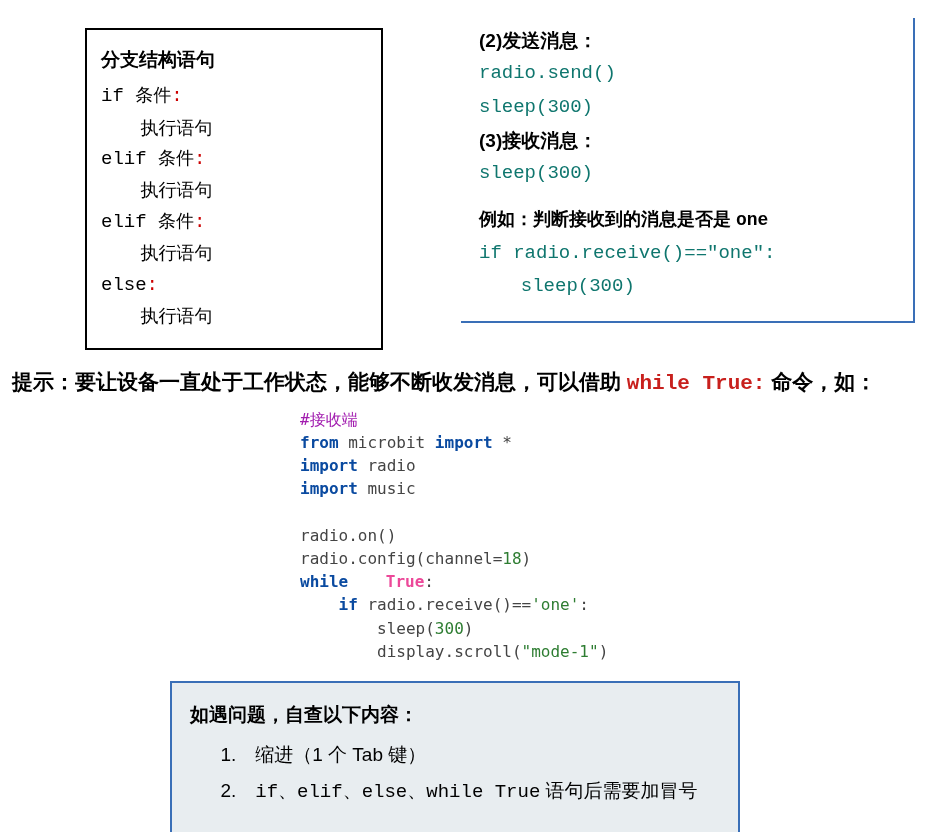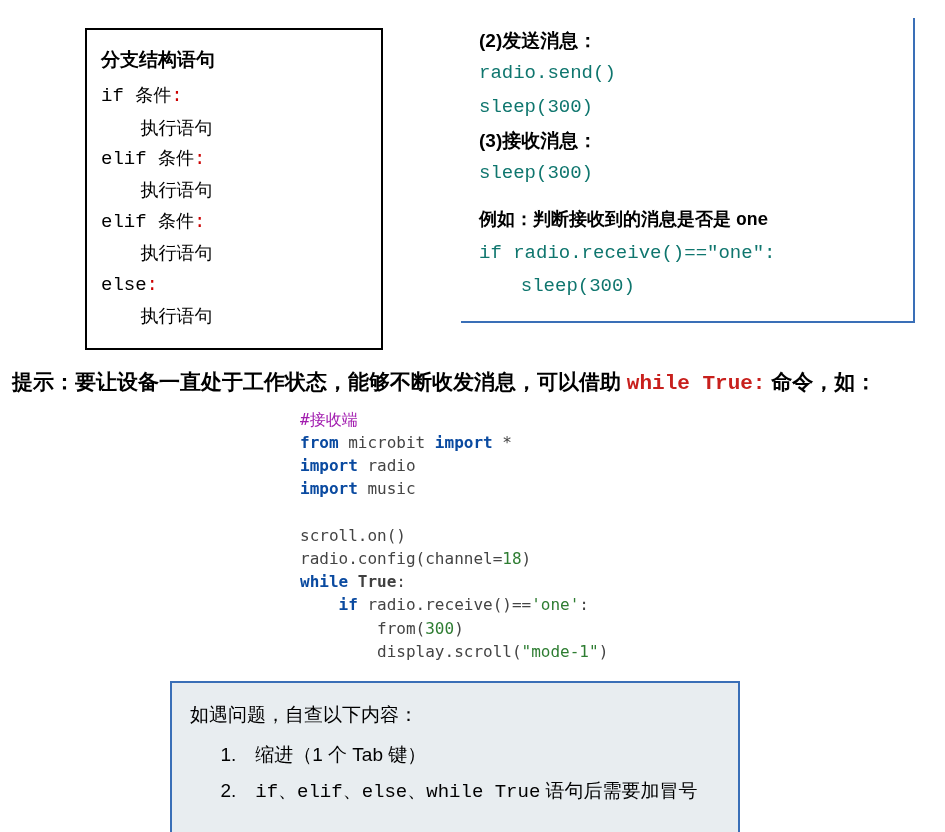--- a/index.html
+++ b/index.html
@@ -91,37 +91,37 @@
 
   .codeimg {
     margin: 12px 0 12px 300px;
     font-family: Consolas, "Courier New", monospace;
     font-size: 16px;
     line-height: 1.45;
     color: #444;
   }
   .codeimg .comment { color: #a21caf; }
   .codeimg .kw { color: #0a4aa0; font-weight: bold; }
-  .codeimg .purple { color: #404040; font-weight: bold; }
+  .codeimg .purple { color: #ec4899; font-weight: bold; margin-left: 28px; }
   .codeimg .str { color: #2e7d32; }
   .codeimg .num { color: #2e7d32; }
   .codeimg pre { margin: 0; white-space: pre; }
 
   .checkbox {
     margin: 18px 0 0 170px;
     width: 530px;
     border: 2px solid #3a6fb7;
     background: #e8edf0;
     padding: 14px 18px 30px 18px;
     line-height: 1.9;
     font-family: "Microsoft YaHei", "SimHei", sans-serif;
     font-size: 19px;
   }
   .checkbox .cbtitle {
-    font-weight: normal;
+    font-weight: bold;
     margin-bottom: 4px;
   }
   .checkbox .item {
     margin-left: 1.6em;
   }
   .checkbox .monoinline {
     font-family: Consolas, "Courier New", monospace;
   }
 </style>
 </head>
@@ -159,25 +159,25 @@
 <div class="hintrow">
   <span>提示：</span><span>要让设备一直处于工作状态，能够不断收发消息，可以借助 </span><span class="redcode">while True:</span><span> 命令，如：</span>
 </div>
 
 <div class="codeimg">
 <pre><span class="comment">#接收端</span>
 <span class="kw">from</span><span> microbit </span><span class="kw">import</span><span> *</span>
 <span class="kw">import</span><span> radio</span>
 <span class="kw">import</span><span> music</span>
 
-<span>scroll.on()</span>
+<span>radio.on()</span>
 <span>radio.config(channel=</span><span class="num">18</span><span>)</span>
 <span class="kw">while</span><span> </span><span class="purple">True</span><span>:</span>
 <span>    </span><span class="kw">if</span><span> radio.receive()==</span><span class="str">'one'</span><span>:</span>
-<span>        from(</span><span class="num">300</span><span>)</span>
+<span>        sleep(</span><span class="num">300</span><span>)</span>
 <span>        display.scroll(</span><span class="str">"mode-1"</span><span>)</span></pre>
 </div>
 
 <div class="checkbox">
   <div class="cbtitle">如遇问题，自查以下内容：</div>
   <div class="item">1.　缩进（1 个 Tab 键）</div>
   <div class="item">
     <span>2.　</span><span class="monoinline">if、elif、else、while True</span><span> 语句后需要加冒号</span>
   </div>
 

